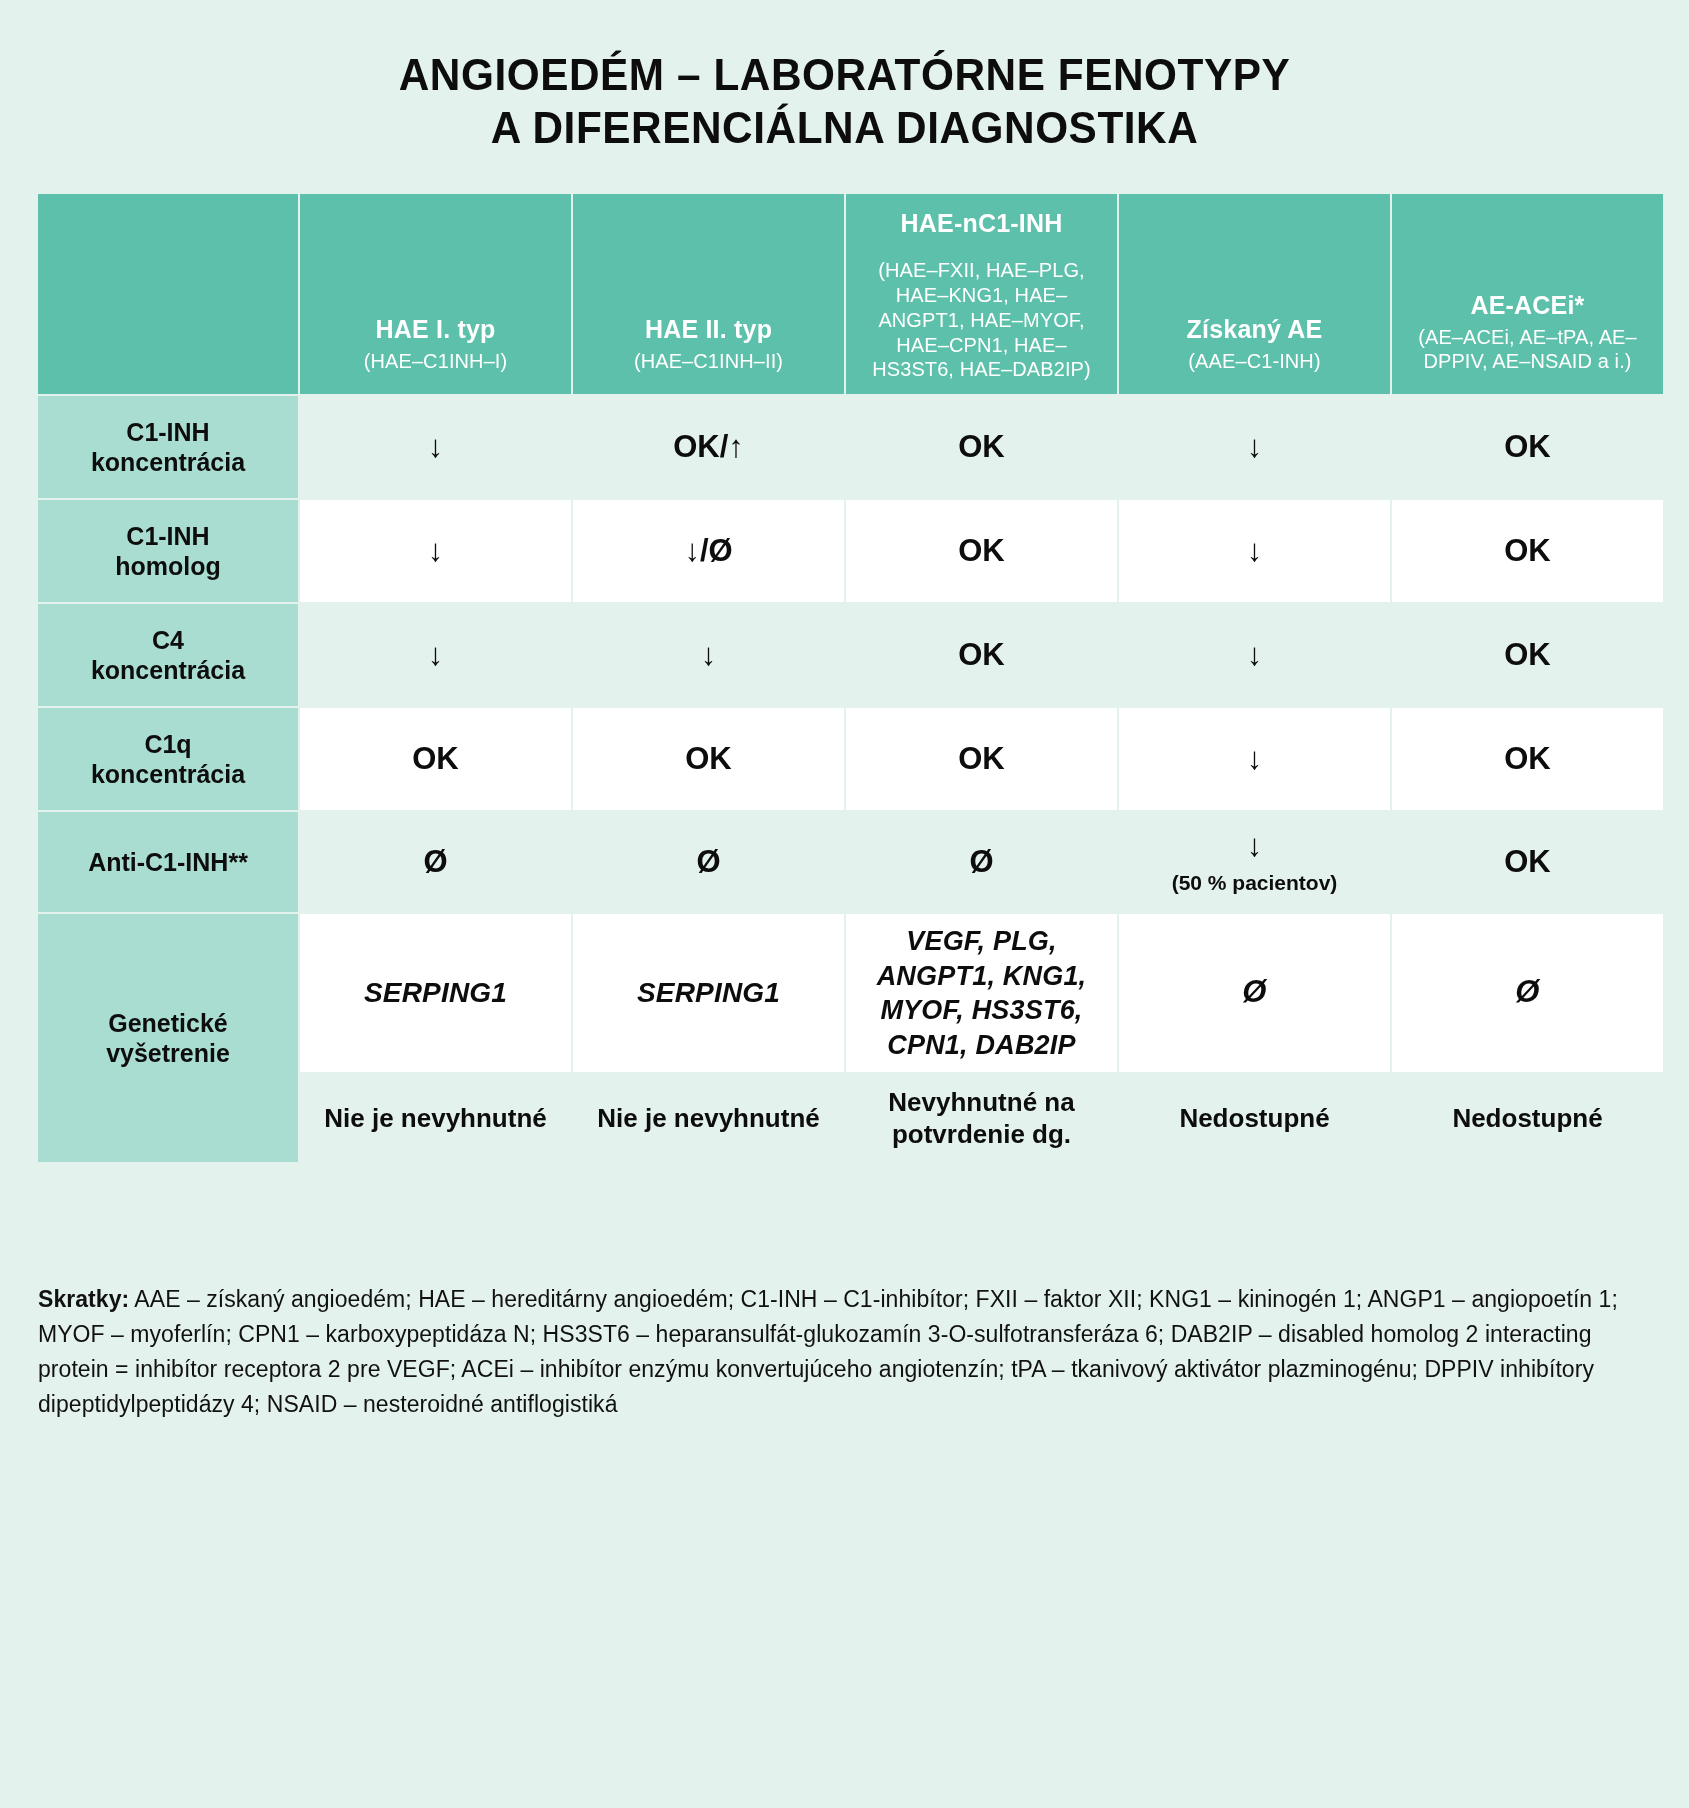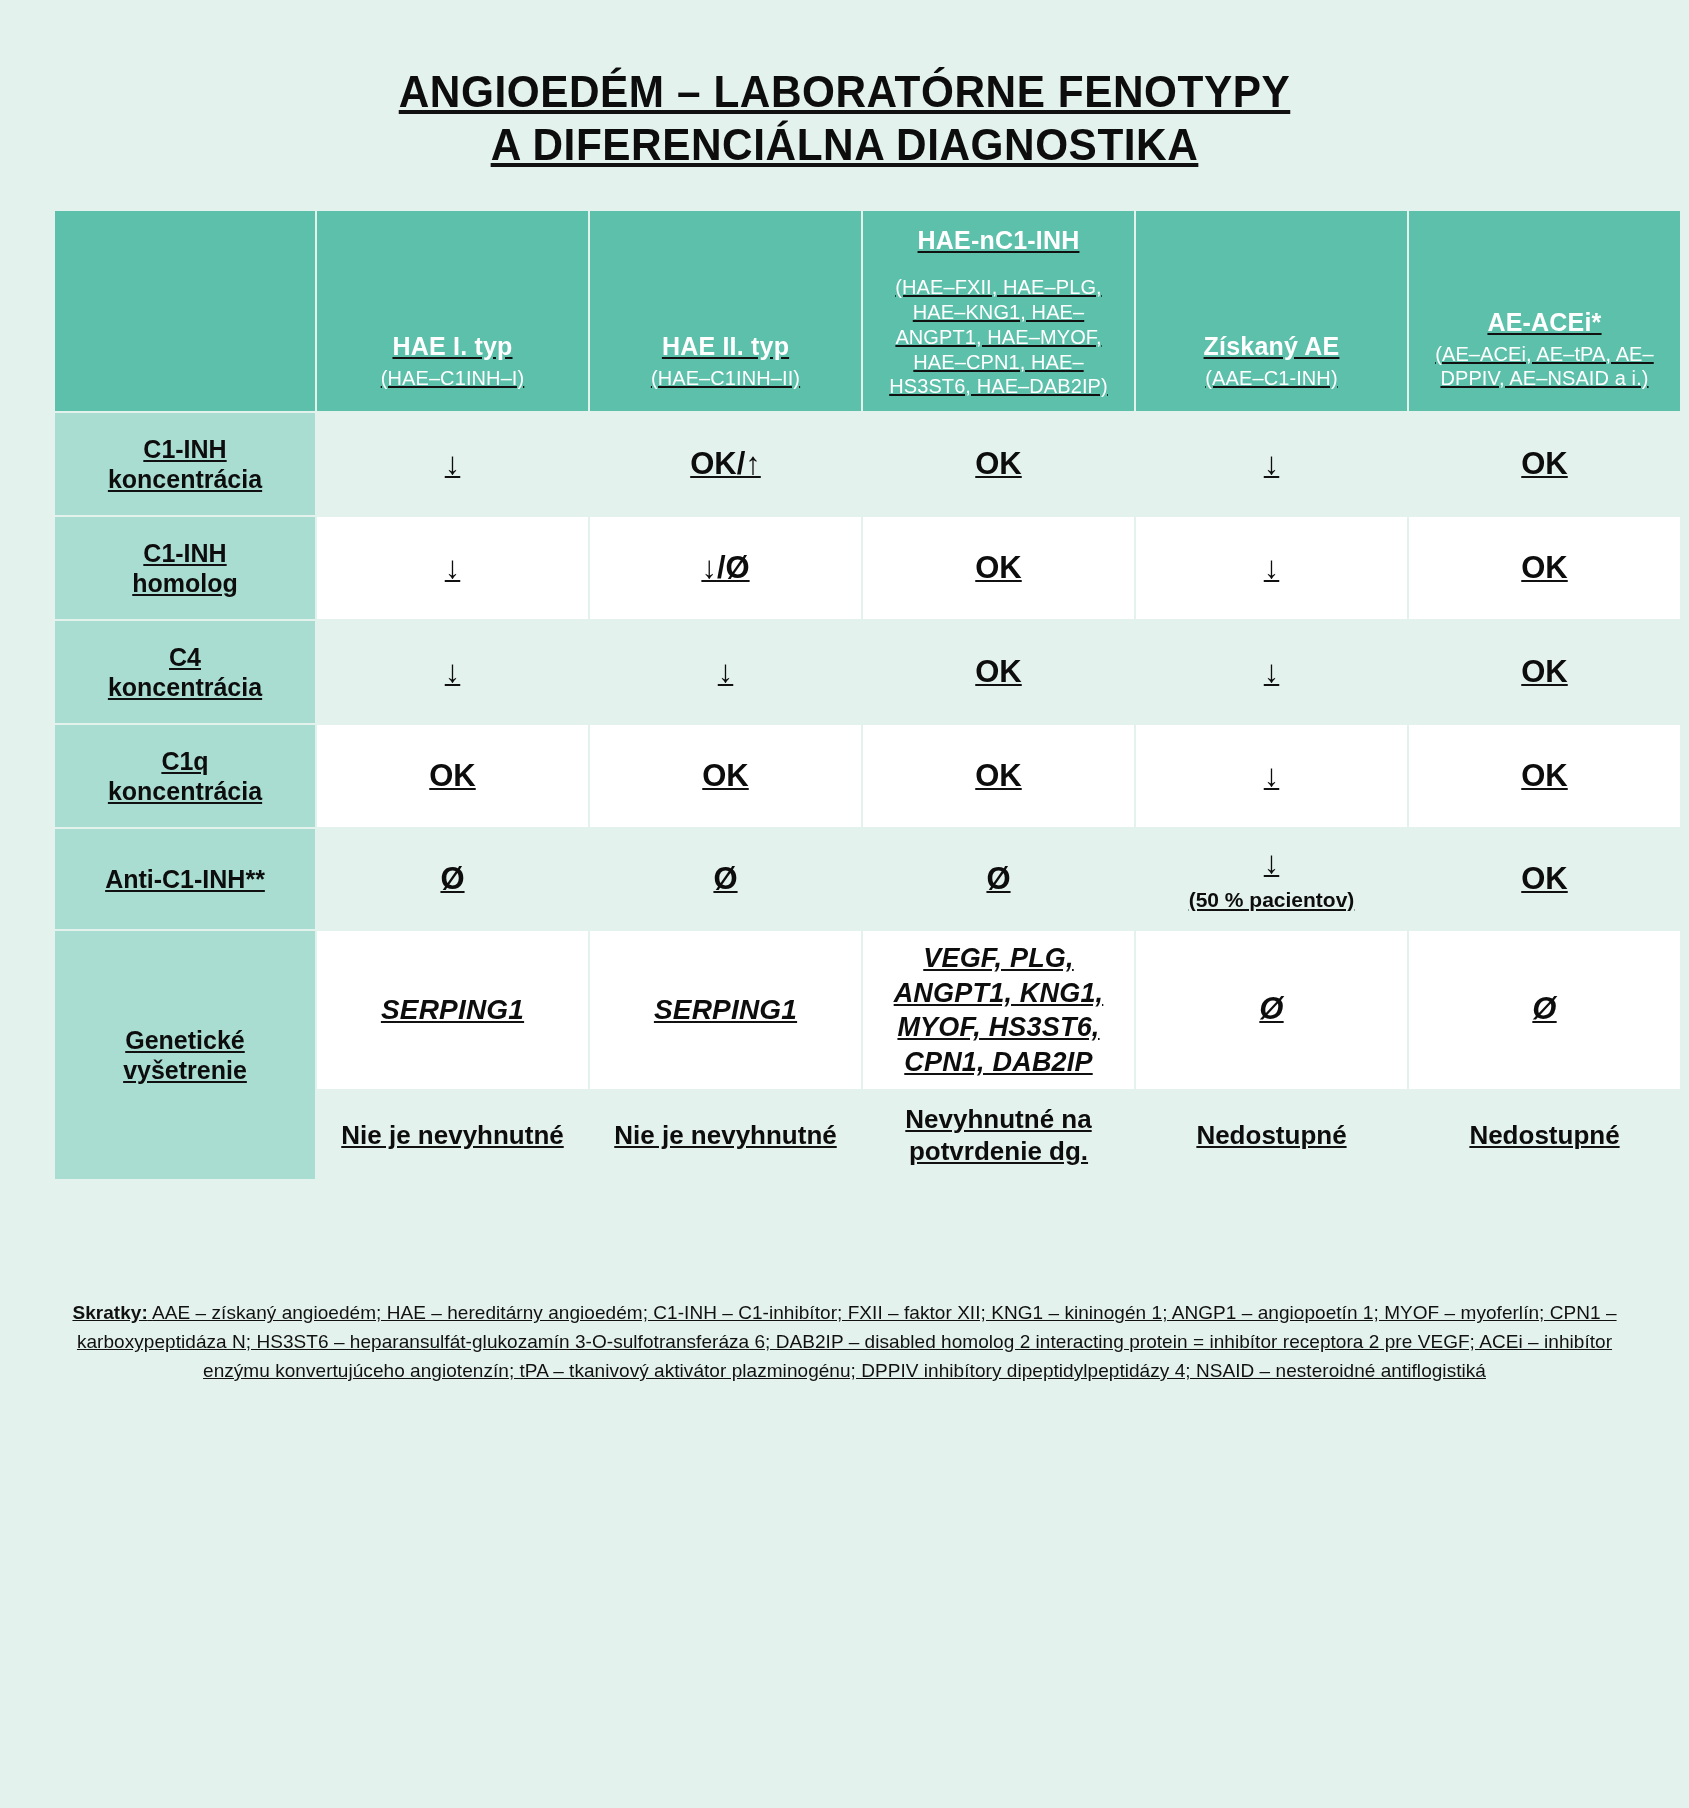--- a/index.html
+++ b/index.html
@@ -14,23 +14,22 @@
     font-family: "Liberation Sans", sans-serif;
     color: #111111;
     overflow: hidden;
     position: relative;
   }
 
   .page {
     width: 1689px;
     height: 1808px;
     box-sizing: border-box;
-    padding: 17px;
+    padding: 0;
     position: relative;
-    text-decoration: underline;
   }
 
   
   .title-block {
     padding: 48px 60px 18px 60px;
     text-align: center;
   }
   .title-line {
     font-family: "Liberation Sans Narrow", "Liberation Sans", sans-serif;
     font-weight: 700;
@@ -140,24 +139,23 @@
     color: #111111;
   }
   .fn-star {
     font-size: 23px;
     font-weight: 700;
     line-height: 1.4;
     letter-spacing: 0.1px;
     margin-bottom: 28px;
   }
   .fn-abbrev {
-    font-size: 19px;
+    font-size: 23px;
     line-height: 1.52;
     letter-spacing: 0.05px;
-    text-align: center;
   }
   .fn-abbrev b { font-weight: 700; }
   .fn-cites {
     margin-top: 42px;
     font-size: 19px;
     line-height: 1.5;
     letter-spacing: 0.05px;
   }
 </style>
 </head>

